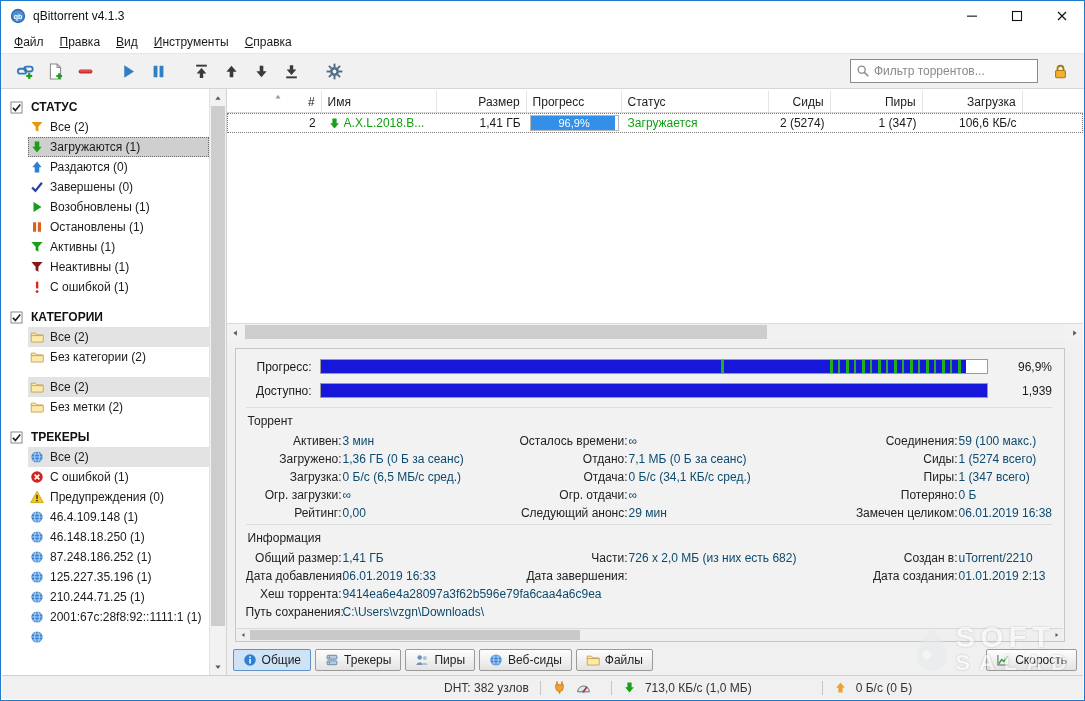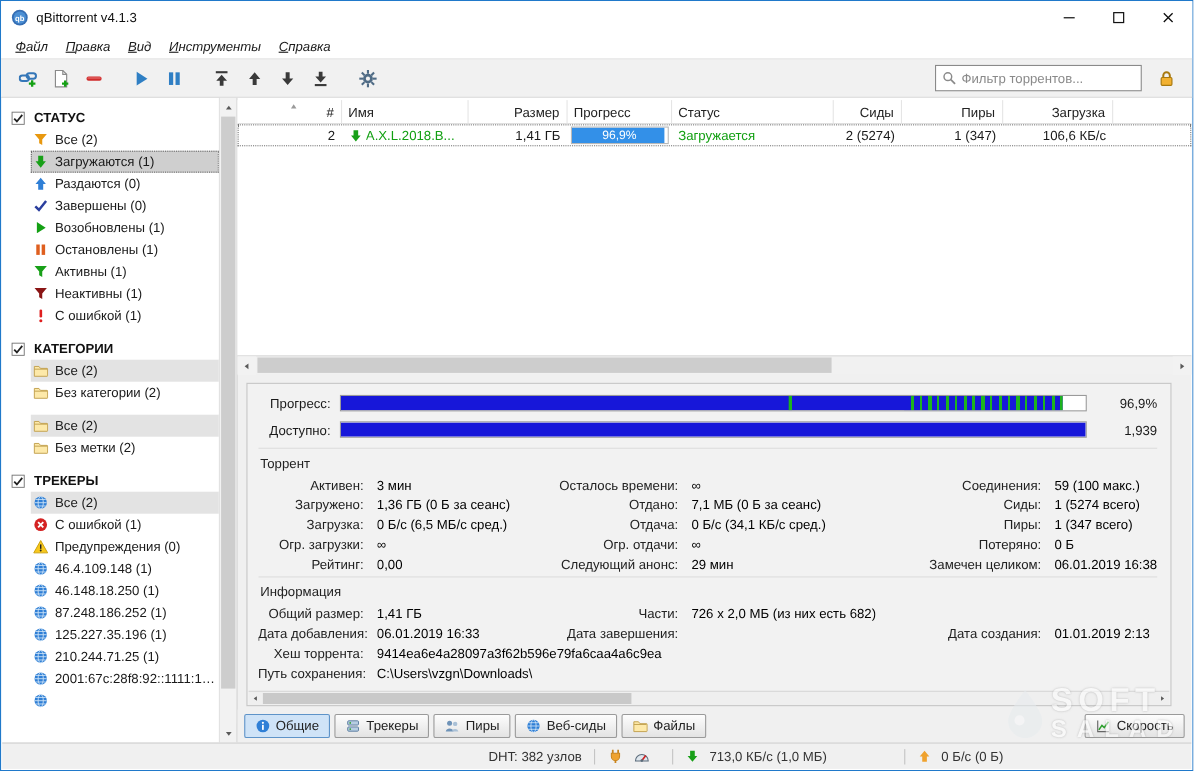--- a/index.html
+++ b/index.html
@@ -7,21 +7,21 @@
   body{font-family:"Liberation Sans","DejaVu Sans",sans-serif;font-size:12px;color:#1a1a1a;background:#fff;}
   .win{position:relative;width:1085px;height:701px;border:1px solid var(--accent-border,#2079ca);background:#fff;overflow:hidden;}
   .ic{display:inline-flex;align-items:center;justify-content:center;line-height:0;}
   
   .titlebar{height:30px;display:flex;align-items:center;padding-left:9px;gap:7px;background:#fff;}
   .title{font-size:12px;color:#111;}
   .win-controls{position:absolute;top:0;right:0;display:flex;}
   .win-btn{width:45px;height:30px;display:flex;align-items:center;justify-content:center;background:transparent;border:none;cursor:pointer;}
   
   .menubar{display:flex;height:22px;align-items:center;padding-left:5px;background:#fff;}
-  .menu-item{display:inline-block;padding:2px 8px;cursor:default;font-style:italic;}
+  .menu-item{display:inline-block;padding:2px 8px;cursor:default;}
   .menu-item::first-letter{text-decoration:underline;}
   
   .toolbar{height:36px;background:#f1f1f1;border-top:1px solid #e7e7e7;border-bottom:1px solid #d6d6d6;display:flex;align-items:center;padding:0 10px;}
   .tb-group{display:flex;align-items:center;}
   .tb-btn{width:28px;height:28px;display:flex;align-items:center;justify-content:center;background:transparent;border:none;margin-right:2px;}
   .tb-gap{width:13px;height:1px;}
   .filter-box{margin-left:auto;display:flex;align-items:center;width:188px;height:24px;background:#fff;border:1px solid #8a8a8a;padding:0 5px;gap:4px;}
   .filter-box input{border:none;outline:none;flex:1;min-width:0;font:12px "Liberation Sans","DejaVu Sans",sans-serif;color:#333;background:transparent;}
   .filter-box input::placeholder{color:#8a8a8a;}
   .lock-btn{width:28px;height:28px;margin-left:8px;display:flex;align-items:center;justify-content:center;border:none;background:transparent;}
@@ -71,21 +71,21 @@
   .bar-outer{flex:1;height:15px;border:1px solid #9a9a9a;background:#fff;position:relative;overflow:hidden;}
   .bar-fill{position:absolute;left:0;top:0;bottom:0;background:var(--bar-blue,#1717d9);}
   .stripes{position:absolute;top:0;bottom:0;right:0;width:22%;background:repeating-linear-gradient(90deg,var(--bar-blue,#1717d9) 0 6px,var(--bar-green,#1db31d) 6px 9px,var(--bar-blue,#1717d9) 9px 14px,var(--bar-green,#1db31d) 14px 16px);}
   .stripe-solo{position:absolute;top:0;bottom:0;left:62%;width:3px;background:var(--bar-green,#1db31d);}
   .bar-value{width:56px;text-align:right;margin-left:8px;flex:0 0 auto;}
   .kv-section{border-top:1px solid #ddd;padding:4px 0 2px;}
   .section-title{margin:2px 0 4px 2px;color:#222;}
   .kv-row{display:flex;height:18px;align-items:center;}
   .kv-cell{display:flex;align-items:center;overflow:hidden;}
   .kv-l{text-align:right;color:#222;white-space:nowrap;flex:0 0 auto;}
-  .kv-v{margin-left:12px;color:#000000;white-space:nowrap;overflow:hidden;text-align:right;}
+  .kv-v{margin-left:1px;color:#0c4a6e;white-space:nowrap;overflow:hidden;text-align:right;}
   .c1{width:242px;} .c1 .kv-l{width:96px;}
   .c2{width:320px;} .c2 .kv-l{width:140px;}
   .c3{flex:1;} .c3 .kv-l{width:150px;}
   .kv-row.wide .kv-l{width:96px;text-align:right;}
   .d-hscroll{position:absolute;left:1px;right:1px;bottom:0;height:13px;background:#efefef;border-top:1px solid #d8d8d8;}
   .d-btn{position:absolute;width:13px;height:12px;display:flex;align-items:center;justify-content:center;}
   .d-left{left:0;top:0;} .d-right{right:0;top:0;}
   .d-thumb{position:absolute;left:13px;width:40%;top:1px;bottom:1px;background:#c9c9c9;}
   
   .tabbar{height:30px;margin-top:auto;display:flex;align-items:center;padding-left:6px;gap:4px;background:#f0f0f0;position:relative;}
@@ -708,20 +708,24 @@
           <div class="section-title">Информация</div>
           <div id="info-grid">
               <div class="kv-row">
                 <div class="kv-cell c1">
                   <span class="kv-l">Общий размер:</span>
                   <span class="kv-v">1,41 ГБ</span>
                 </div>
                 <div class="kv-cell c2">
                   <span class="kv-l">Части:</span>
                   <span class="kv-v">726 x 2,0 МБ (из них есть 682)</span>
+                </div>
+                <div class="kv-cell c3">
+                  <span class="kv-l">Создан в:</span>
+                  <span class="kv-v">uTorrent/2210</span>
                 </div>
               </div>
               <div class="kv-row">
                 <div class="kv-cell c1">
                   <span class="kv-l">Дата добавления:</span>
                   <span class="kv-v">06.01.2019 16:33</span>
                 </div>
                 <div class="kv-cell c2">
                   <span class="kv-l">Дата завершения:</span>
                   <span class="kv-v"></span>

